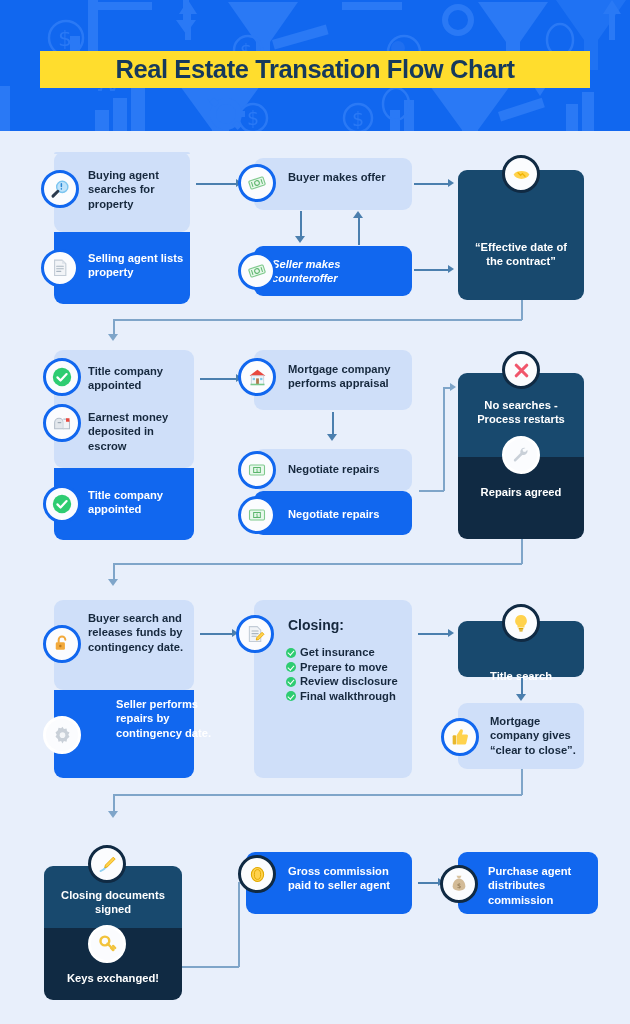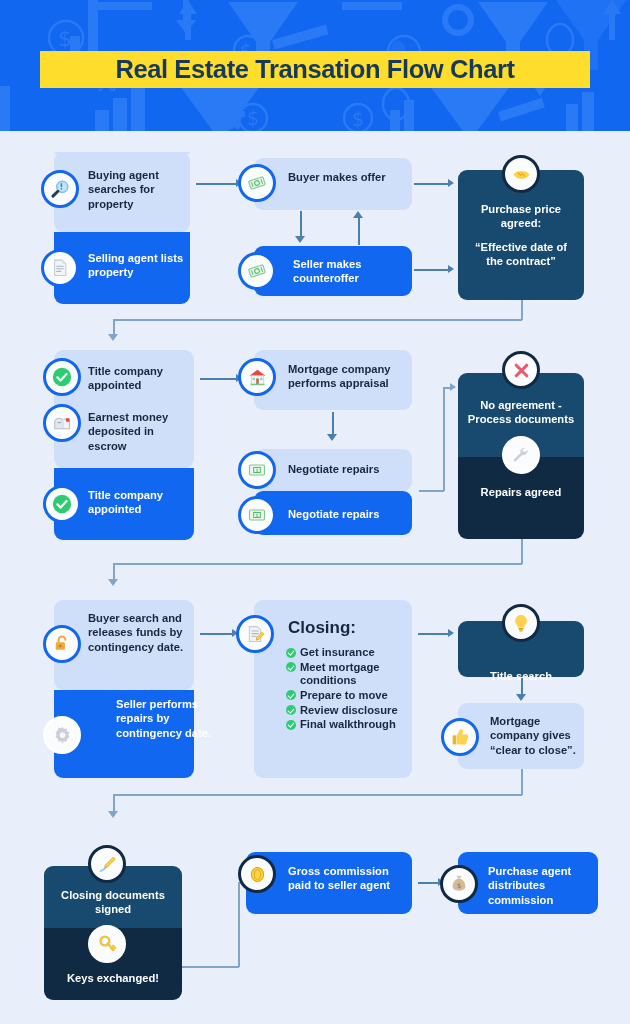--- a/index.html
+++ b/index.html
@@ -192,30 +192,29 @@
   <div class="badge ring-blue" style="left:238px;top:252px;width:38px;height:38px;">
     <svg width="20" height="20" viewBox="0 0 24 24">
         <g transform="rotate(-18 12 12)">
           <rect x="3" y="7" width="18" height="10" rx="1.4" fill="#e6f7e9" stroke="#7fc98c" stroke-width="1.3"></rect>
           <circle cx="12" cy="12" r="2.8" fill="none" stroke="#5bb56c" stroke-width="1.3"></circle>
           <path d="M6 9v6M18 9v6" stroke="#5bb56c" stroke-width="1.2"></path>
         </g>
       </svg>
   </div>
   <div class="box-txt t-dark" style="left:288px;top:170px;width:120px;">Buyer makes offer</div>
-  <div class="box-txt t-light" style="left:293px;top:257px;width:120px;">Seller makes counteroffer</div>
+  <div class="box-txt t-light" style="left:272px;top:257px;width:120px;font-style:italic;">Seller makes counteroffer</div>
 
   <div class="box neutral" style="left:458px;top:170px;width:126px;height:130px;"></div>
   <div class="badge ring-navy" style="left:502px;top:155px;width:38px;height:38px;">
     <svg width="21" height="21" viewBox="0 0 24 24">
         <path d="M3 12c2-3 5-4 9-4s7 1 9 4c-1.6 3.4-5 5-9 5s-7.4-1.6-9-5z" fill="#ffd24d"></path>
         <path d="M8 10l3 3 2-2 3 3" stroke="#f0b400" stroke-width="1.5" fill="none" stroke-linecap="round"></path>
       </svg>
   </div>
-  <div class="box-txt t-light t-center" style="left:466px;top:202px;width:110px;">Purchase price agreed:</div>
   <div class="box-txt t-light t-center" style="left:466px;top:240px;width:110px;">“Effective date of the contract”</div>
 
   <div class="hline strong" style="left:196px;top:183px;width:42px;"></div>
   <div class="arw arw-r" style="left:236px;top:179px;"></div>
   <div class="vline strong" style="left:300px;top:211px;height:26px;"></div>
   <div class="arw arw-d" style="left:295px;top:236px;"></div>
   <div class="vline strong" style="left:358px;top:218px;height:27px;"></div>
   <div class="arw arw-u" style="left:353px;top:211px;"></div>
   <div class="hline strong" style="left:414px;top:183px;width:36px;"></div>
   <div class="arw arw-r" style="left:448px;top:179px;"></div>
@@ -289,21 +288,21 @@
   <div class="badge ring-navy" style="left:502px;top:351px;width:38px;height:38px;">
     <svg width="21" height="21" viewBox="0 0 24 24">
         <path d="M6 6l12 12M18 6L6 18" stroke="#f1566b" stroke-width="3.6" stroke-linecap="round"></path>
       </svg>
   </div>
   <div class="badge ring-white" style="left:502px;top:436px;width:38px;height:38px;">
     <svg width="20" height="20" viewBox="0 0 24 24">
         <path d="M17.5 3.5a5 5 0 00-6.2 6.2L3.6 17.4a1.6 1.6 0 002.2 2.2l7.7-7.7a5 5 0 006.2-6.2l-2.7 2.7-2.6-.6-.6-2.6z" fill="#c9d0d8"></path>
       </svg>
   </div>
-  <div class="box-txt t-light t-center" style="left:464px;top:398px;width:114px;">No agreement - Process documents</div>
+  <div class="box-txt t-light t-center" style="left:464px;top:398px;width:114px;">No searches - Process restarts</div>
   <div class="box-txt t-light t-center" style="left:464px;top:485px;width:114px;">Repairs agreed</div>
 
   <div class="hline strong" style="left:200px;top:378px;width:38px;"></div>
   <div class="arw arw-r" style="left:236px;top:374px;"></div>
   <div class="vline strong" style="left:332px;top:412px;height:24px;"></div>
   <div class="arw arw-d" style="left:327px;top:434px;"></div>
   <div class="hline" style="left:419px;top:490px;width:25px;"></div>
   <div class="vline" style="left:443px;top:387px;height:104px;"></div>
   <div class="hline" style="left:443px;top:387px;width:9px;"></div>
   <div class="arw arw-r-lt" style="left:450px;top:383px;"></div>
@@ -332,29 +331,25 @@
   <div class="box-txt t-light" style="left:88px;top:697px;width:100px;margin-left:28px;">Seller performs repairs by contingency date.</div>
 
   <div class="box buyer" style="left:254px;top:600px;width:158px;height:178px;"></div>
   <div class="badge ring-blue" style="left:236px;top:615px;width:38px;height:38px;">
     <svg width="21" height="21" viewBox="0 0 24 24">
         <path d="M5 3h9l4 4v13H5z" fill="#f2f4f7" stroke="#c3ccd6" stroke-width="1.2"></path>
         <path d="M8 8h7M8 11h7M8 14h5" stroke="#aab6c2" stroke-width="1.2" stroke-linecap="round"></path>
         <path d="M19.5 9.5l2.2 2.2-6 6-2.8.6.6-2.8z" fill="#ffd24d" stroke="#e8a700" stroke-width="1"></path>
       </svg>
   </div>
-  <div class="box-txt t-dark" style="left:288px;top:617px;width:120px;font-size:17px;">Closing:</div>
+  <div class="box-txt t-dark" style="left:288px;top:617px;width:120px;font-size:14px;">Closing:</div>
   <div class="clist" style="left:286px;top:646px;width:124px;">
     <div class="crow">
         <span class="chk"></span>
         <span>Get insurance</span>
-      </div>
-    <div class="crow">
-        <span class="chk"></span>
-        <span>Meet mortgage conditions</span>
       </div>
     <div class="crow">
         <span class="chk"></span>
         <span>Prepare to move</span>
       </div>
     <div class="crow">
         <span class="chk"></span>
         <span>Review disclosure</span>
       </div>
     <div class="crow">

